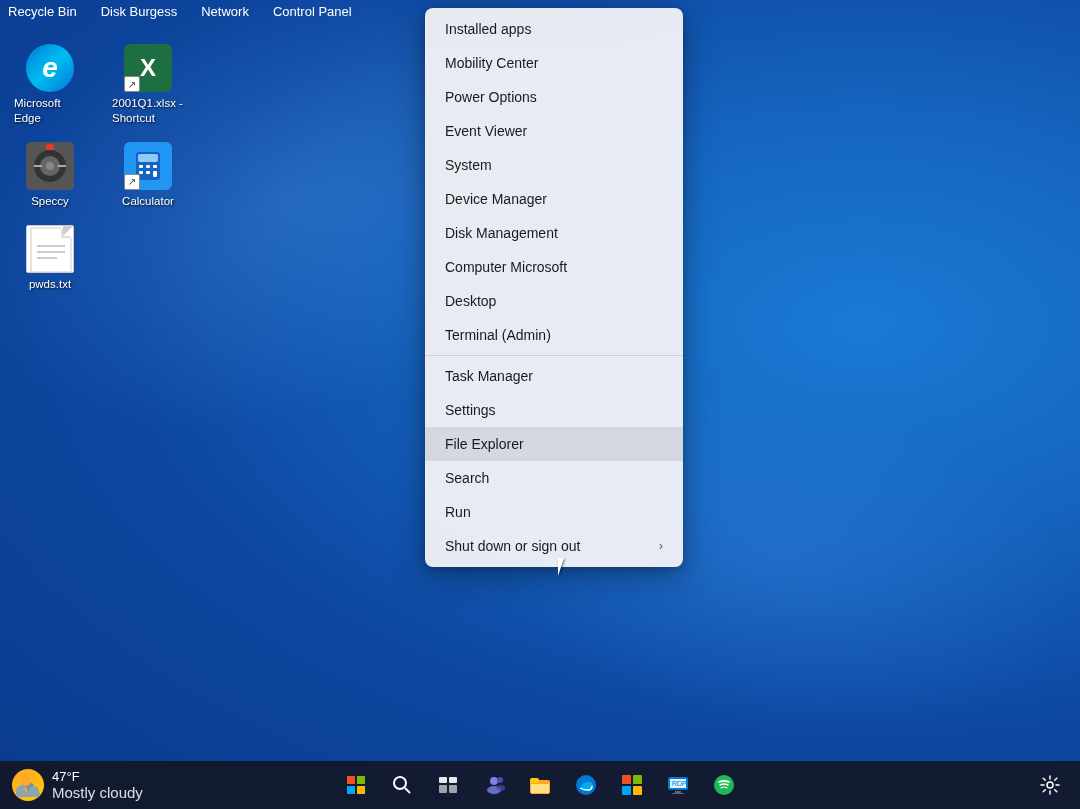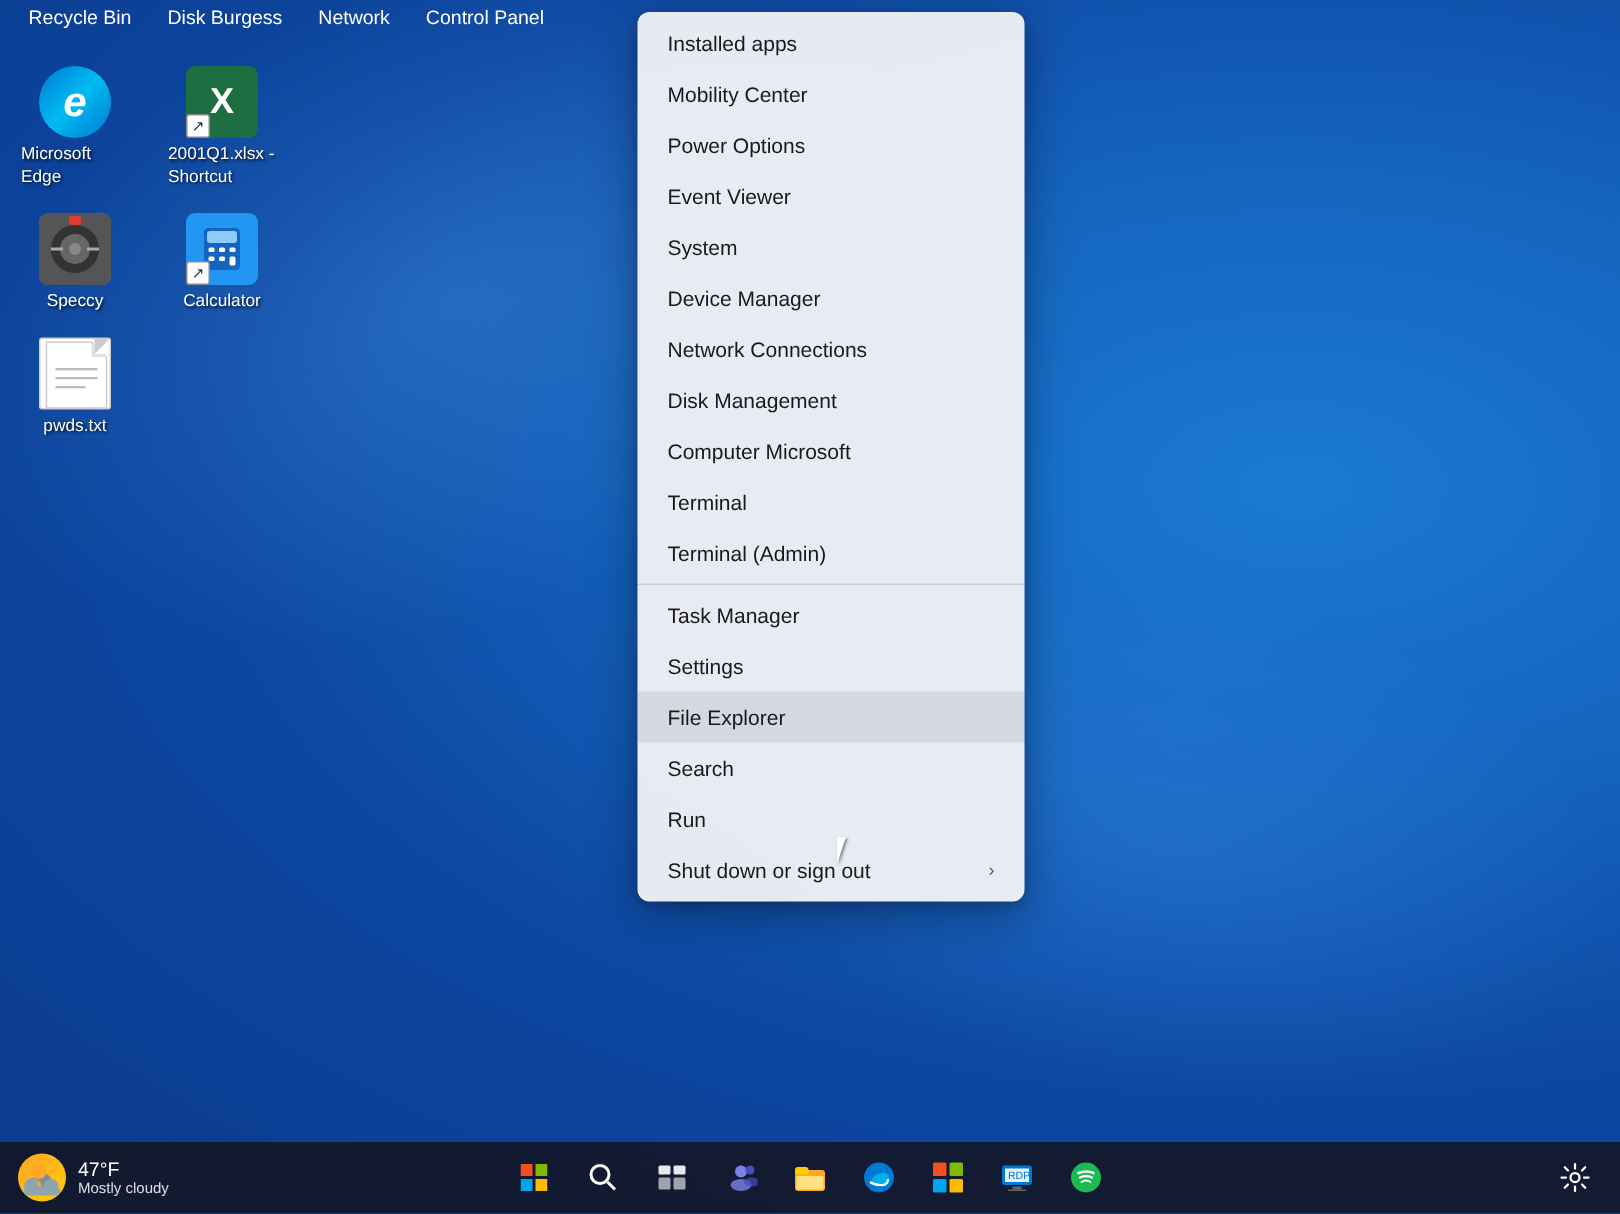--- a/index.html
+++ b/index.html
@@ -42,21 +42,21 @@
       border-radius: 50%;
       transform: rotate(10deg);
     }
 
     
     .desktop-top-labels {
       position: absolute;
       top: 0; left: 0;
       display: flex;
       gap: 24px;
-      padding: 4px 19px;
+      padding: 4px 8px;
       color: white;
       font-size: 13px;
       z-index: 10;
     }
 
     .desktop-top-label {
       color: white;
       font-size: 13px;
       cursor: default;
     }
@@ -268,21 +268,21 @@
       display: flex;
       flex-direction: column;
     }
 
     .weather-temp {
       font-size: 13px;
       font-weight: 500;
     }
 
     .weather-desc {
-      font-size: 10px;
+      font-size: 15px;
       opacity: 0.85;
     }
 
     .taskbar-center {
       position: absolute;
       left: 50%;
       transform: translateX(-50%);
       display: flex;
       align-items: center;
       gap: 6px;
@@ -432,30 +432,27 @@
   <div class="menu-item">
     <span>Event Viewer</span>
   </div>
   <div class="menu-item">
     <span>System</span>
   </div>
   <div class="menu-item">
     <span>Device Manager</span>
   </div>
   <div class="menu-item">
-    <span>Network Connections</span>
-  </div>
-  <div class="menu-item">
     <span>Disk Management</span>
   </div>
   <div class="menu-item">
     <span>Computer Microsoft</span>
   </div>
   <div class="menu-item">
-    <span>Terminal</span>
+    <span>Desktop</span>
   </div>
   <div class="menu-item">
     <span>Terminal (Admin)</span>
   </div>
   <div class="menu-separator"></div>
   <div class="menu-item">
     <span>Task Manager</span>
   </div>
   <div class="menu-item">
     <span>Settings</span>

